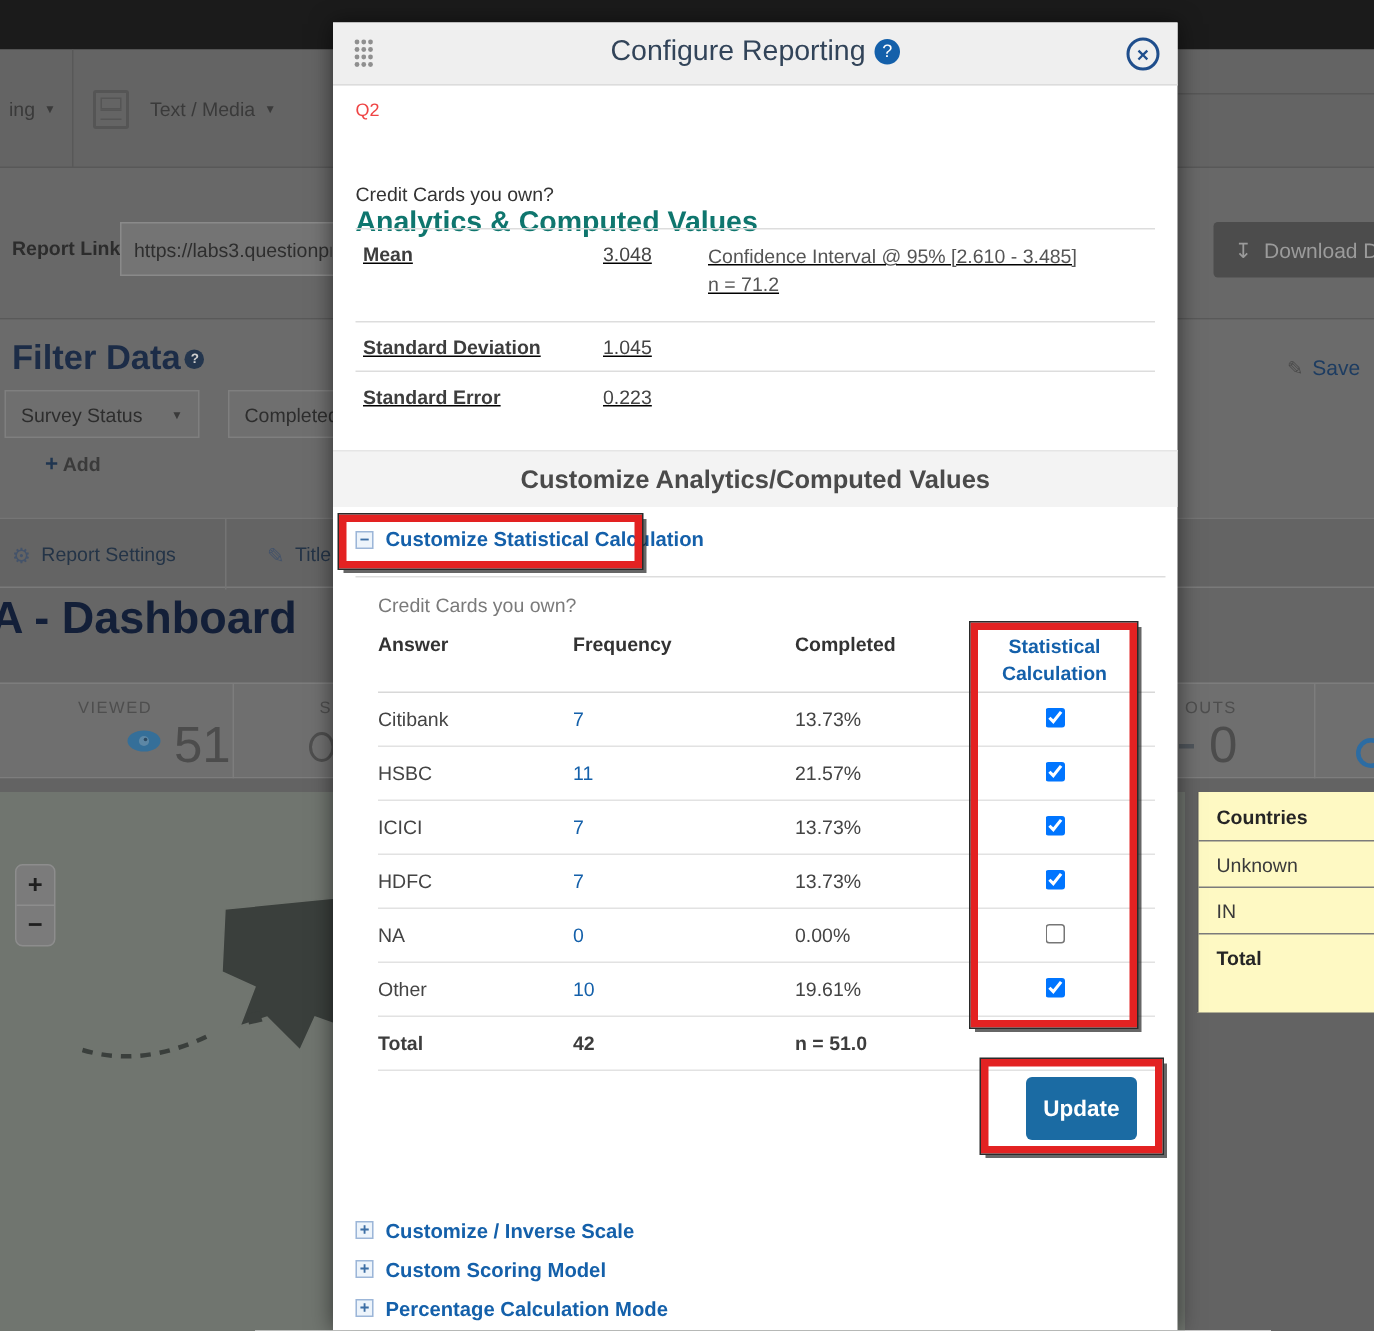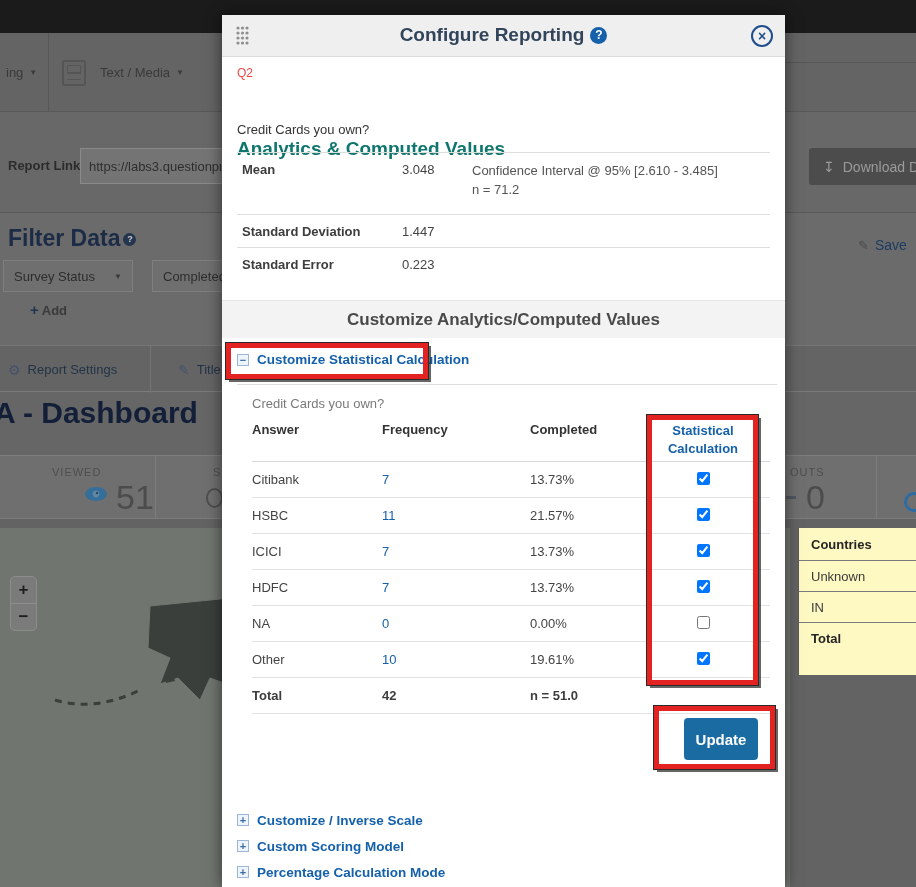--- a/index.html
+++ b/index.html
@@ -45,28 +45,28 @@
   .map-panel { position:absolute; left:0; top:9px; width:790px; height:359px; background:#70756f; overflow:hidden; }
   .zoom-ctl { position:absolute; left:10px; top:48px; width:27px; height:55px; border:1px solid #8d8d8d; border-radius:5px; background:#7b7b7b; }
   .zoom-btn { width:100%; height:27px; text-align:center; font-size:17px; font-weight:bold; color:#1e1e1e; line-height:26px; }
   .zoom-btn.first { border-bottom:1px solid #8d8d8d; }
   .side-panel { position:absolute; left:798px; top:9px; width:118px; height:147px; background:#fef9c3; border-left:1px solid #5c5c5c; }
   .sp-row { padding-left:12px; font-size:13px; color:#3a3a3a; display:flex; align-items:center; border-bottom:1px solid #7b7b7b; }
   .sp-row.hdr, .sp-row.total { font-weight:bold; color:#252525; }
   
   .modal { position:absolute; left:222px; top:15px; width:563px; height:872px; background:#fff; box-shadow:0 0 14px rgba(0,0,0,0.55); }
   .m-header { position:absolute; left:0; top:0; width:100%; height:42px; background:#efefef; border-bottom:1px solid #dcdcdc; }
-  .m-title { position:absolute; width:100%; text-align:center; top:9px; font-size:19px; font-weight:bold; color:#324459; }
+  .m-title { position:absolute; width:100%; text-align:center; top:9px; font-size:19px; font-weight:normal; color:#324459; }
   .m-help { display:inline-block; width:17px; height:17px; border-radius:50%; background:#1460aa; color:#fff; font-size:12px; line-height:17px; vertical-align:2px; margin-left:6px; text-align:center; }
   .m-drag { position:absolute; left:14px; top:11px; }
   .m-close { position:absolute; right:12px; top:10px; width:22px; height:22px; border:2px solid #1f4e8c; border-radius:50%; color:#1f4e8c; font-weight:bold; font-size:14px; text-align:center; line-height:18px; cursor:pointer; }
   .m-q2 { position:absolute; left:15px; top:51px; font-size:12px; color:#ef4444; }
   .m-question1 { position:absolute; left:15px; top:107px; font-size:13px; color:#333; }
   .m-acv { position:absolute; left:15px; top:123px; font-size:19px; font-weight:bold; color:#0f766e; }
-  .m-analytics { position:absolute; left:15px; right:15px; top:137px; font-size:13px; }
+  .m-analytics { position:absolute; left:15px; right:15px; top:137px; font-size:13px;text-decoration:underline; }
   .an-row { display:flex; border-top:1px solid #ddd; padding:9px 5px 8px 5px; }
   .an-row.tall { padding-bottom:14px; }
   .an-label { flex:0 0 160px; font-weight:bold; color:#3d3d3d; }
   .an-value { flex:0 0 70px; color:#444; }
   .an-note { flex:1; color:#555; line-height:1.45; }
   .m-section { position:absolute; left:0; top:285px; width:100%; height:38px; background:#f3f3f3; border-top:1px solid #e5e5e5; text-align:center; font-size:17px; font-weight:bold; color:#4a4a4a; line-height:38px; }
   .expand-link { display:flex; align-items:center; gap:8px; font-size:13.5px; font-weight:bold; color:#1460aa; cursor:pointer; }
   .exp-box { width:12px; height:12px; border:1px solid #9cb6d8; background:#edf4fb; color:#3c6ea5; font-size:11px; font-weight:bold; line-height:10px; text-align:center; flex:0 0 auto; }
   .m-statlink { position:absolute; left:15px; top:337px; }
   .m-hr { position:absolute; left:15px; right:8px; top:369px; border-top:1px solid #ddd; }
@@ -239,21 +239,21 @@
       <div class="an-row tall">
         <div class="an-label">Mean</div>
         <div class="an-value">3.048</div>
         <div class="an-note">
           <div>Confidence Interval @ 95% [2.610 - 3.485]</div>
           <div>n = 71.2</div>
         </div>
       </div>
       <div class="an-row">
         <div class="an-label">Standard Deviation</div>
-        <div class="an-value">1.447</div>
+        <div class="an-value">1.045</div>
         <div class="an-note"></div>
       </div>
       <div class="an-row">
         <div class="an-label">Standard Error</div>
         <div class="an-value">0.223</div>
         <div class="an-note"></div>
       </div>
     </div>
 
     <div class="m-section">Customize Analytics/Computed Values</div>

